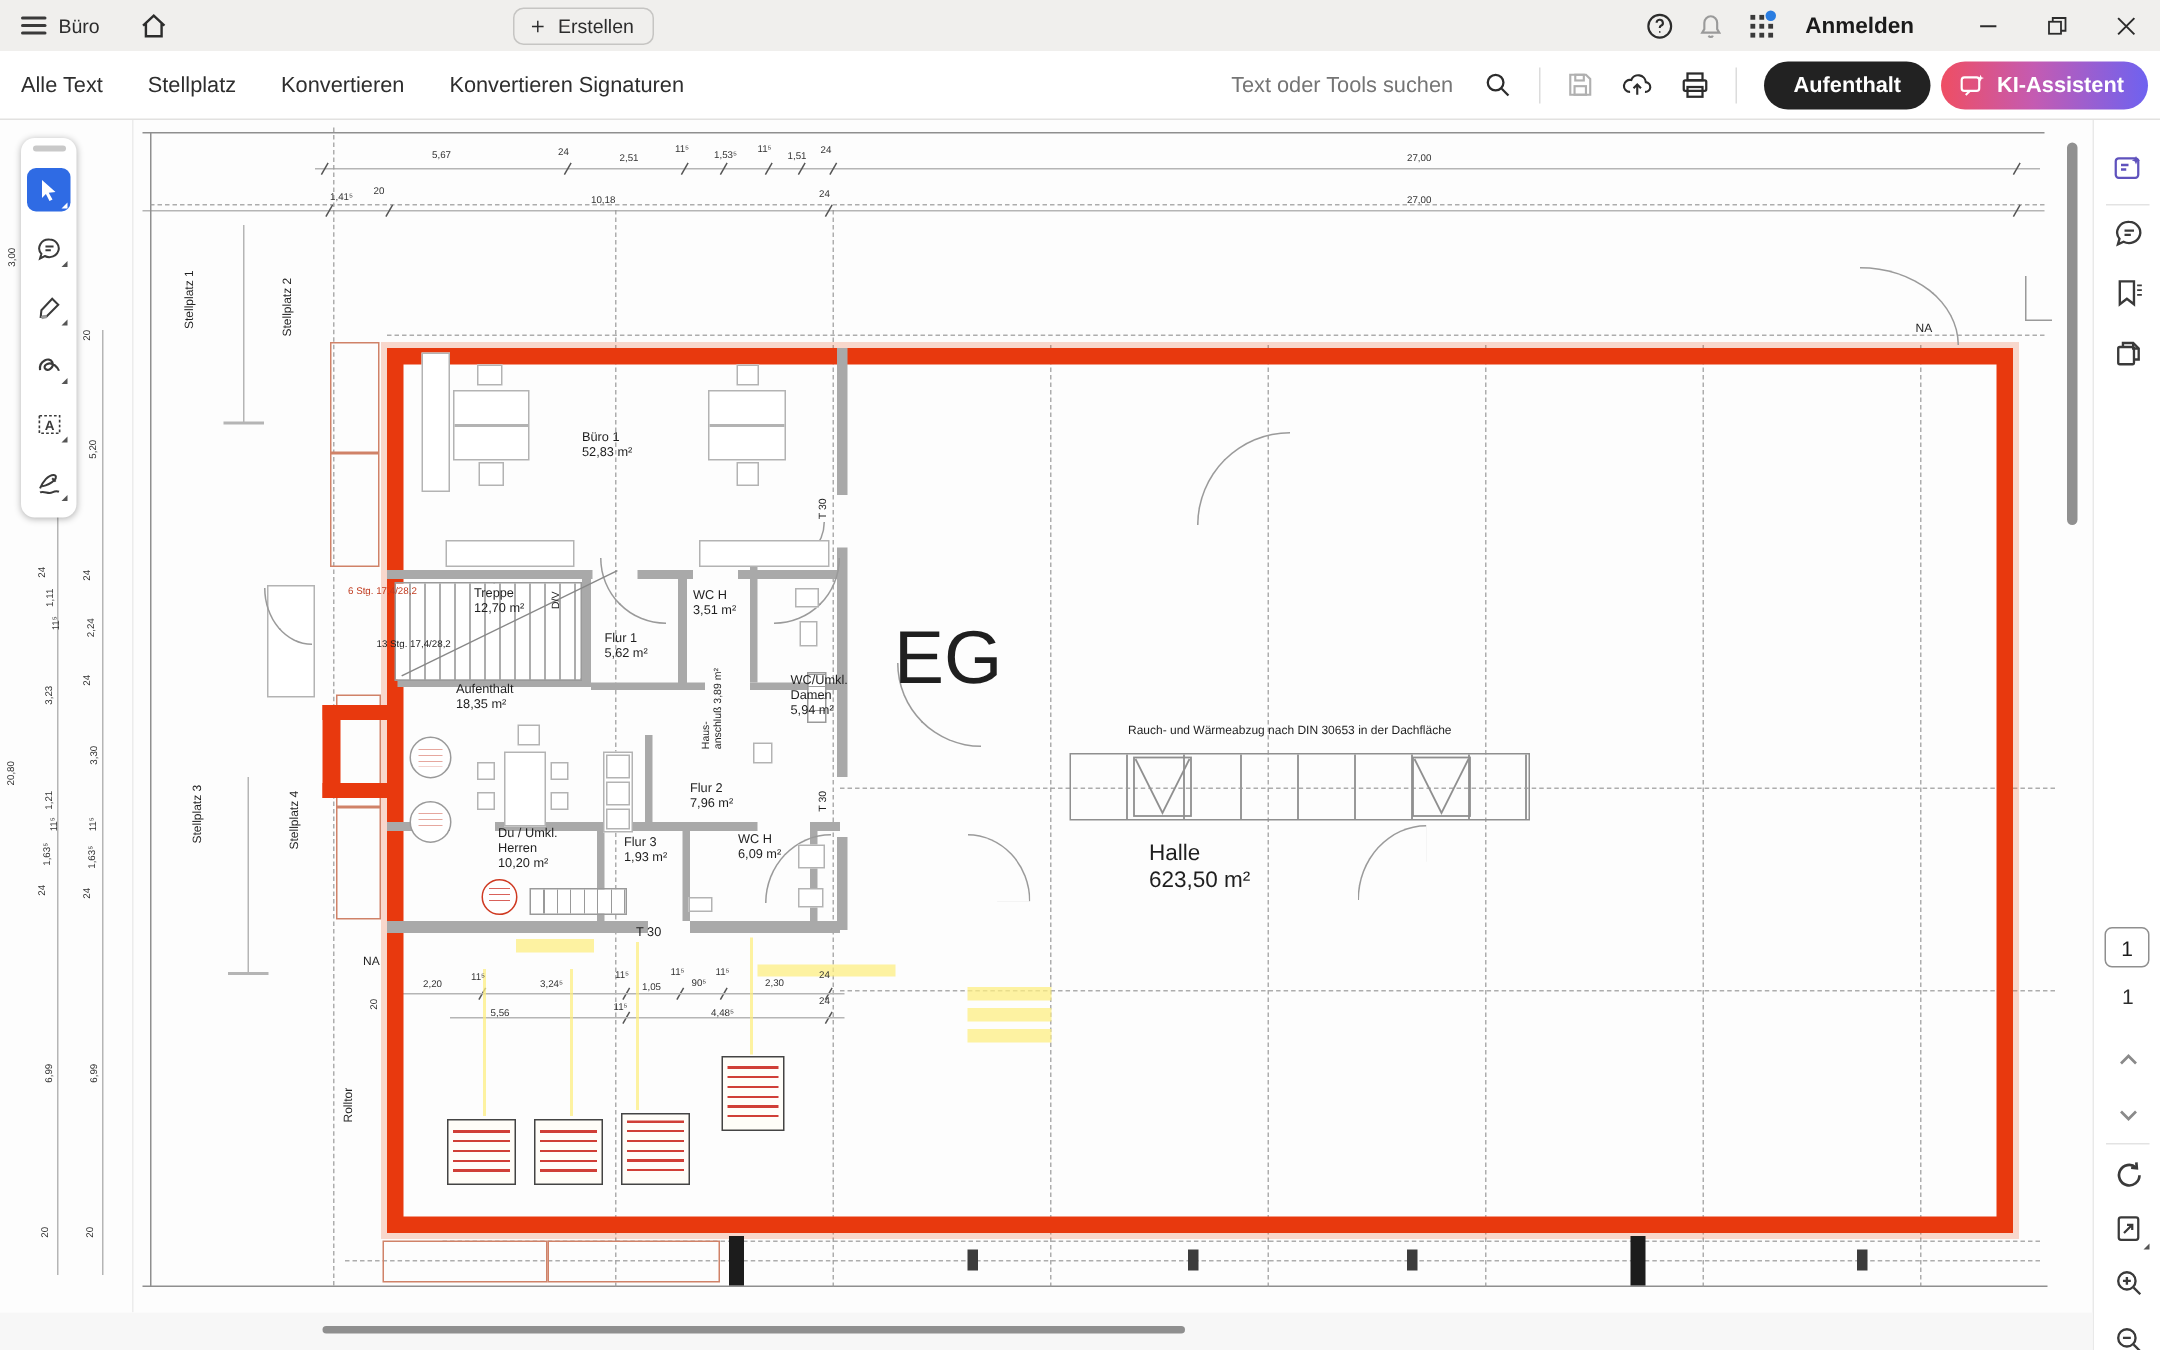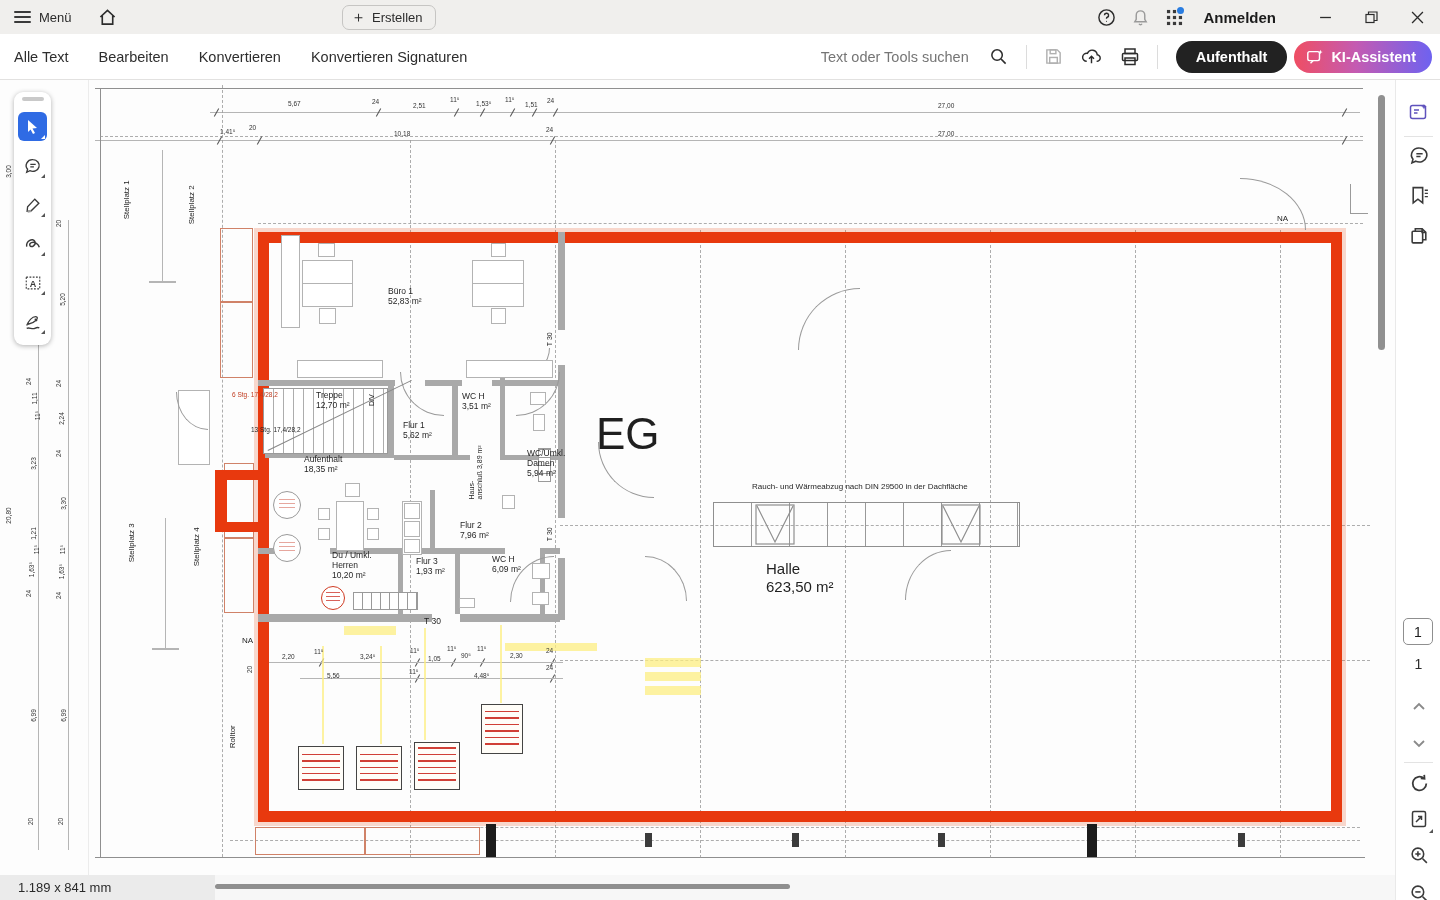--- a/index.html
+++ b/index.html
@@ -129,21 +129,21 @@
 <body>
 
 <div class="titlebar">
   <div class="tb-left">
     <div class="menu-btn">
       <span class="hamburger">
           <span></span>
           <span></span>
           <span></span>
         </span>
-      <span>Menü</span>
+      <span>Büro</span>
     </div>
     <div class="home-btn">
       <span>
         <svg width="19" height="19" viewBox="0 0 20 20" fill="none" stroke="#2c2c2c" stroke-width="1.7">
             <path d="M2.5 9.5 L10 2.5 L17.5 9.5 M4.5 8 V17 H15.5 V8"></path>
           </svg>
       </span>
     </div>
   </div>
   <div class="create-btn">
@@ -193,21 +193,21 @@
     <div class="winbtn">
       <svg width="13" height="13" viewBox="0 0 12 12">
           <path d="M1 1 L11 11 M11 1 L1 11" stroke="#2c2c2c" stroke-width="1.2"></path>
         </svg>
     </div>
   </div>
 </div>
 
 <div class="toolbar">
   <span class="menu-item">Alle Text</span>
-  <span class="menu-item">Bearbeiten</span>
+  <span class="menu-item">Stellplatz</span>
   <span class="menu-item">Konvertieren</span>
   <span class="menu-item">Konvertieren Signaturen</span>
   <div class="toolbar-right">
     <div class="search-box">
       <input type="text" placeholder="Text oder Tools suchen" style="">
       <span>
         <svg width="19" height="19" viewBox="0 0 20 20" fill="none" stroke="#2c2c2c" stroke-width="1.6">
             <circle cx="8.5" cy="8.5" r="5.5"></circle>
             <line x1="12.8" y1="12.8" x2="17.5" y2="17.5"></line>
           </svg>
@@ -445,24 +445,24 @@
       <span class="plabel" style="left: 332px; top: 470px; font-size: 8.5px;">Du / Umkl.
 Herren
 10,20 m²</span>
       <span class="plabel" style="left: 416px; top: 476px; font-size: 8.5px;">Flur 3
 1,93 m²</span>
       <span class="plabel" style="left: 492px; top: 474px; font-size: 8.5px;">WC H
 6,09 m²</span>
       <span class="plabel" style="left: 543px; top: 255px; font-size: 7px; transform: rotate(-90deg);">T 30</span>
       <span class="plabel" style="left: 543px; top: 450px; font-size: 7px; transform: rotate(-90deg);">T 30</span>
       <span class="plabel" style="left: 424px; top: 536px; font-size: 8.5px;">T 30</span>
-      <span class="plabel" style="left: 596px; top: 328px; font-size: 44px;">EG</span>
+      <span class="plabel" style="left: 596px; top: 328px; font-size: 50px;">EG</span>
       <span class="plabel" style="left: 766px; top: 480px; font-size: 15px;">Halle
 623,50 m²</span>
-      <span class="plabel" style="left: 752px; top: 402px; font-size: 8px;">Rauch- und Wärmeabzug nach DIN 29500 in der Dachfläche</span>
+      <span class="plabel" style="left: 752px; top: 402px; font-size: 8px;">Rauch- und Wärmeabzug nach DIN 30653 in der Dachfläche</span>
       <span class="plabel" style="left: 232px; top: 311px; font-size: 6.5px; color: rgb(192, 58, 30);">6 Stg. 17,4/28,2</span>
       <span class="plabel" style="left: 251px; top: 346px; font-size: 6.5px;">13 Stg. 17,4/28,2</span>
       <span class="plabel" style="left: 1277px; top: 134px; font-size: 8px;">NA</span>
       <span class="plabel" style="left: 242px; top: 556px; font-size: 8px;">NA</span>
       <span class="plabel" style="left: 221px; top: 652px; font-size: 8px; transform: rotate(-90deg);">Rolltor</span>
       <span class="plabel" style="left: 107px; top: 115px; font-size: 8px; transform: rotate(-90deg);">Stellplatz 1</span>
       <span class="plabel" style="left: 172px; top: 120px; font-size: 8px; transform: rotate(-90deg);">Stellplatz 2</span>
       <span class="plabel" style="left: 112px; top: 458px; font-size: 8px; transform: rotate(-90deg);">Stellplatz 3</span>
       <span class="plabel" style="left: 177px; top: 462px; font-size: 8px; transform: rotate(-90deg);">Stellplatz 4</span>
     </div>
@@ -635,15 +635,14 @@
   <div class="rp-ic" style="top:798px">
     <svg width="21" height="21" viewBox="0 0 20 20" fill="none" stroke="#3a3a3a" stroke-width="1.5">
         <circle cx="8.5" cy="8.5" r="5.5"></circle>
         <line x1="12.8" y1="12.8" x2="17" y2="17"></line>
         <path d="M6 8.5 H11"></path>
       </svg>
   </div>
 </div>
 
 <div class="bottom-strip">
-  <div class="size-chip">1.189 x 841 mm</div>
   <div class="hscroll"></div>
 </div>
 
 </body></html>

